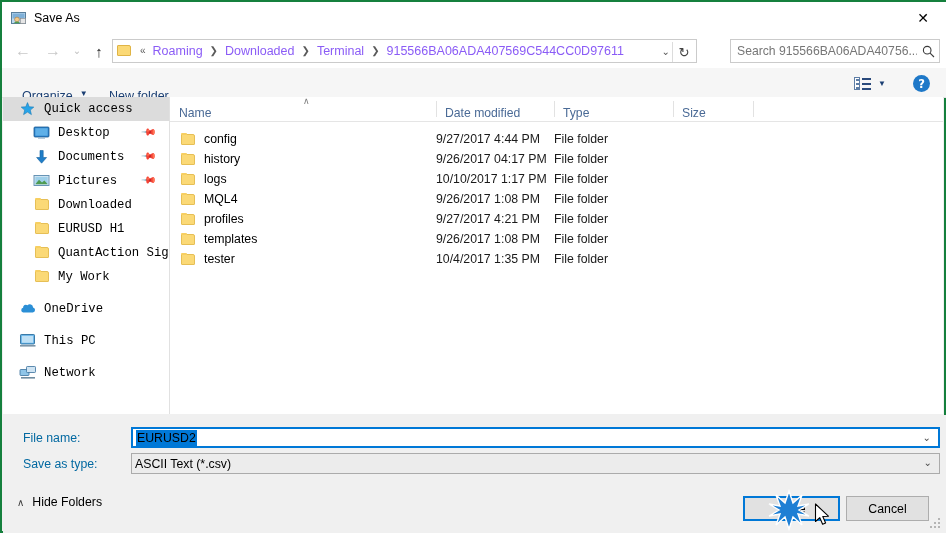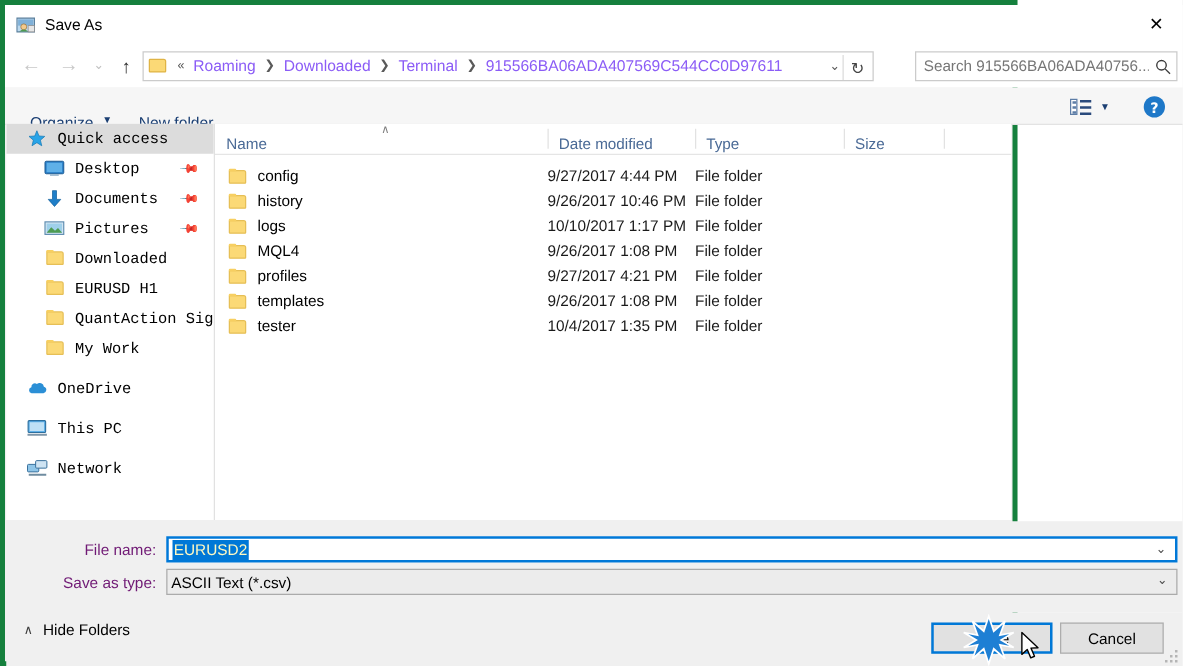--- a/index.html
+++ b/index.html
@@ -2,21 +2,21 @@
 <html><head>
 <meta charset="utf-8">
 <style>
   html,body{margin:0;padding:0;}
   body{
     width:946px;height:533px;overflow:hidden;
     font-family:"Liberation Sans","DejaVu Sans",sans-serif;
     font-size:12px;color:#000;background:#fff;
     -webkit-font-smoothing:antialiased;
   }
-  .dialog{position:relative;width:814px;height:533px;background:#f0f0f0;border:4px solid #15803d;box-sizing:border-box;}
+  .dialog{position:relative;width:946px;height:533px;background:#f0f0f0;border:2px solid #15803d;box-sizing:border-box;}
 
   
   .titlebar{position:absolute;left:0;top:0;width:944px;height:32px;background:#ffffff;}
   .title-icon{position:absolute;left:9px;top:8px;width:16px;height:16px;}
   .title-text{position:absolute;left:32px;top:8px;font-size:12.5px;color:#000;line-height:16px;}
   .close-btn{position:absolute;right:0;top:0;width:46px;height:31px;display:flex;align-items:center;justify-content:center;cursor:default;}
   .close-glyph{font-size:14px;color:#000;line-height:1;font-family:"DejaVu Sans",sans-serif;}
 
   
   .navrow{position:absolute;left:0;top:32px;width:944px;height:34px;background:#ffffff;}
@@ -71,28 +71,28 @@
   .sortmark{position:absolute;top:-1px;left:133px;font-size:9px;color:#7d7d7d;}
   .row{position:relative;height:20px;display:flex;align-items:center;font-size:12.3px;color:#000;}
   .cell-name{position:absolute;left:9px;display:flex;align-items:center;}
   .cell-name .folder-ico{width:17px;height:14px;margin-right:8px;}
   .cell-date{position:absolute;left:266px;color:#1a1a1a;}
   .cell-type{position:absolute;left:384px;color:#1a1a1a;}
   .cell-size{position:absolute;left:503px;color:#1a1a1a;}
 
   
   .formarea{position:absolute;left:1px;top:413px;width:943px;height:73px;background:#f0f0f0;}
-  .lbl{position:absolute;text-align:right;font-size:12.3px;color:#701a75;}
+  .lbl{position:absolute;font-size:12.3px;color:#0369a1;}
   .lbl-fname{left:20px;top:16px;width:100px;}
   .lbl-ftype{left:20px;top:42px;width:100px;}
   .combo{position:absolute;left:128px;width:809px;height:21px;box-sizing:border-box;display:flex;align-items:center;background:#fff;}
   .combo-fname{top:12px;border:2px solid #0078d7;}
   .combo-ftype{top:38px;border:1px solid #ababab;background:#ececec;}
   .combo-text{margin-left:3px;font-size:12.3px;color:#000;}
-  .sel-text{background:#0078d7;color:#fef9c3;padding:1px 1px;}
+  .sel-text{background:#0078d7;color:#000000;padding:1px 1px;}
   .combo-arrow{position:absolute;right:7px;top:3px;font-size:10px;color:#4a4a4a;}
 
   
   .footer{position:absolute;left:1px;top:486px;width:943px;height:45px;background:#f0f0f0;}
   .hidefolders{position:absolute;left:14px;top:7px;display:flex;align-items:center;font-size:12.3px;color:#000;}
   .hf-caret{font-size:10px;color:#3c3c3c;margin-right:8px;}
   .btn{position:absolute;top:8px;height:25px;display:flex;align-items:center;justify-content:center;font-size:12.3px;color:#000;background:#e1e1e1;border:1px solid #adadad;box-sizing:border-box;}
   .btn-save{left:740px;width:97px;border:2px solid #0078d7;background:#e1e1e1;}
   .btn-cancel{left:843px;width:83px;}
   .grip{position:absolute;right:5px;bottom:4px;width:11px;height:11px;}
@@ -314,21 +314,21 @@
           </span>
         <span class="cell-date">9/27/2017 4:44 PM</span>
         <span class="cell-type">File folder</span>
         <span class="cell-size"></span>
       </div>
       <div class="row">
         <span class="cell-name">
             <span class="folder-ico"></span>
             <span>history</span>
           </span>
-        <span class="cell-date">9/26/2017 10:46 PM</span>
+        <span class="cell-date">9/26/2017 04:17 PM</span>
         <span class="cell-type">File folder</span>
         <span class="cell-size"></span>
       </div>
       <div class="row">
         <span class="cell-name">
             <span class="folder-ico"></span>
             <span>logs</span>
           </span>
         <span class="cell-date">10/10/2017 1:17 PM</span>
         <span class="cell-type">File folder</span>

